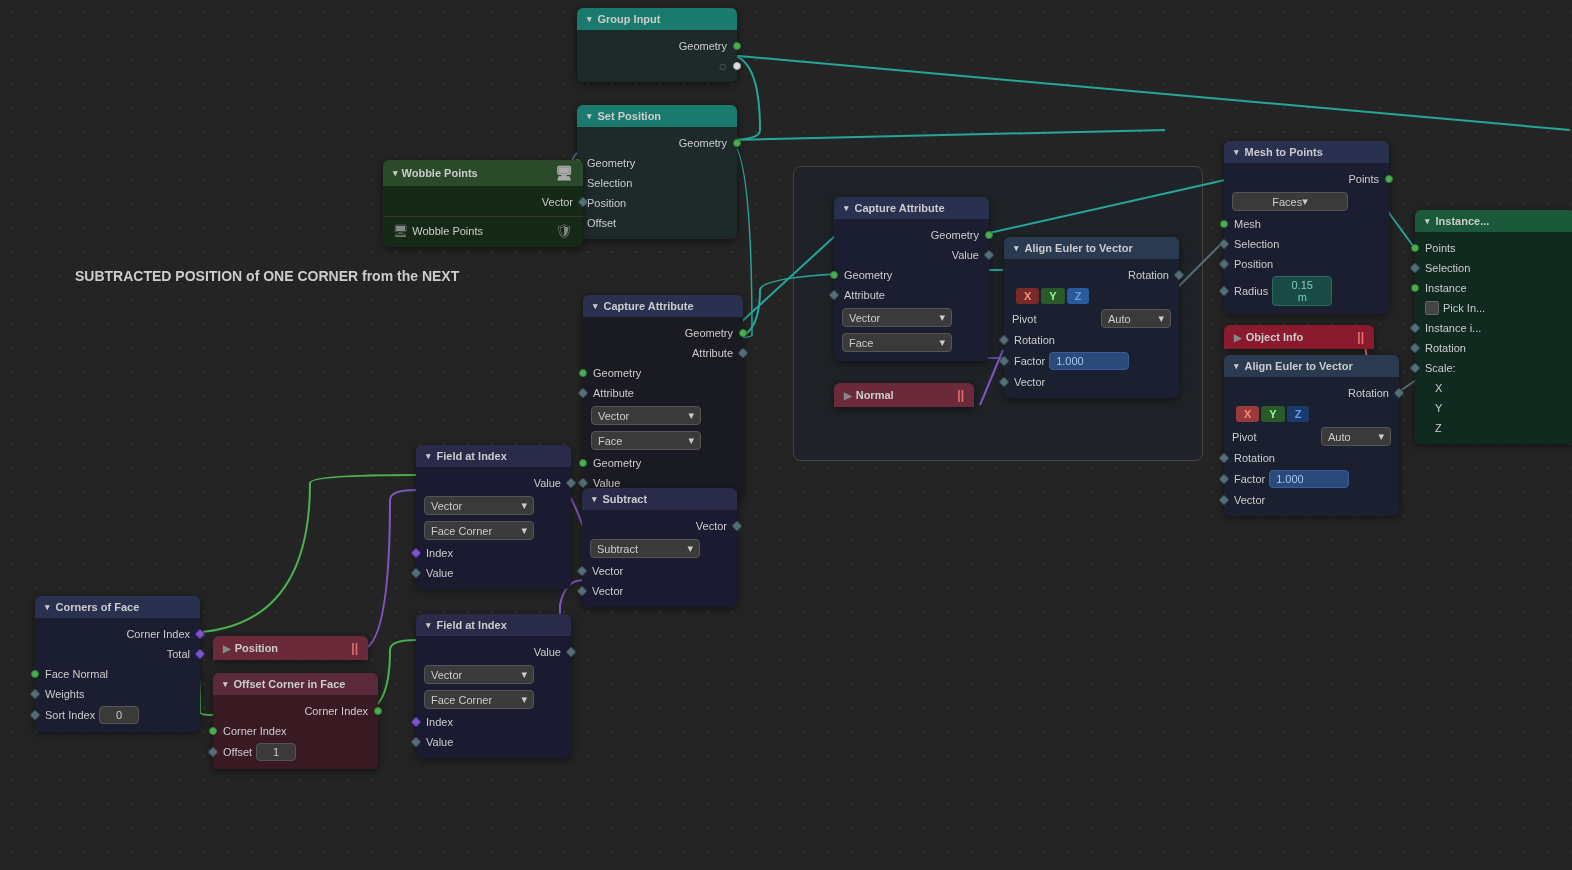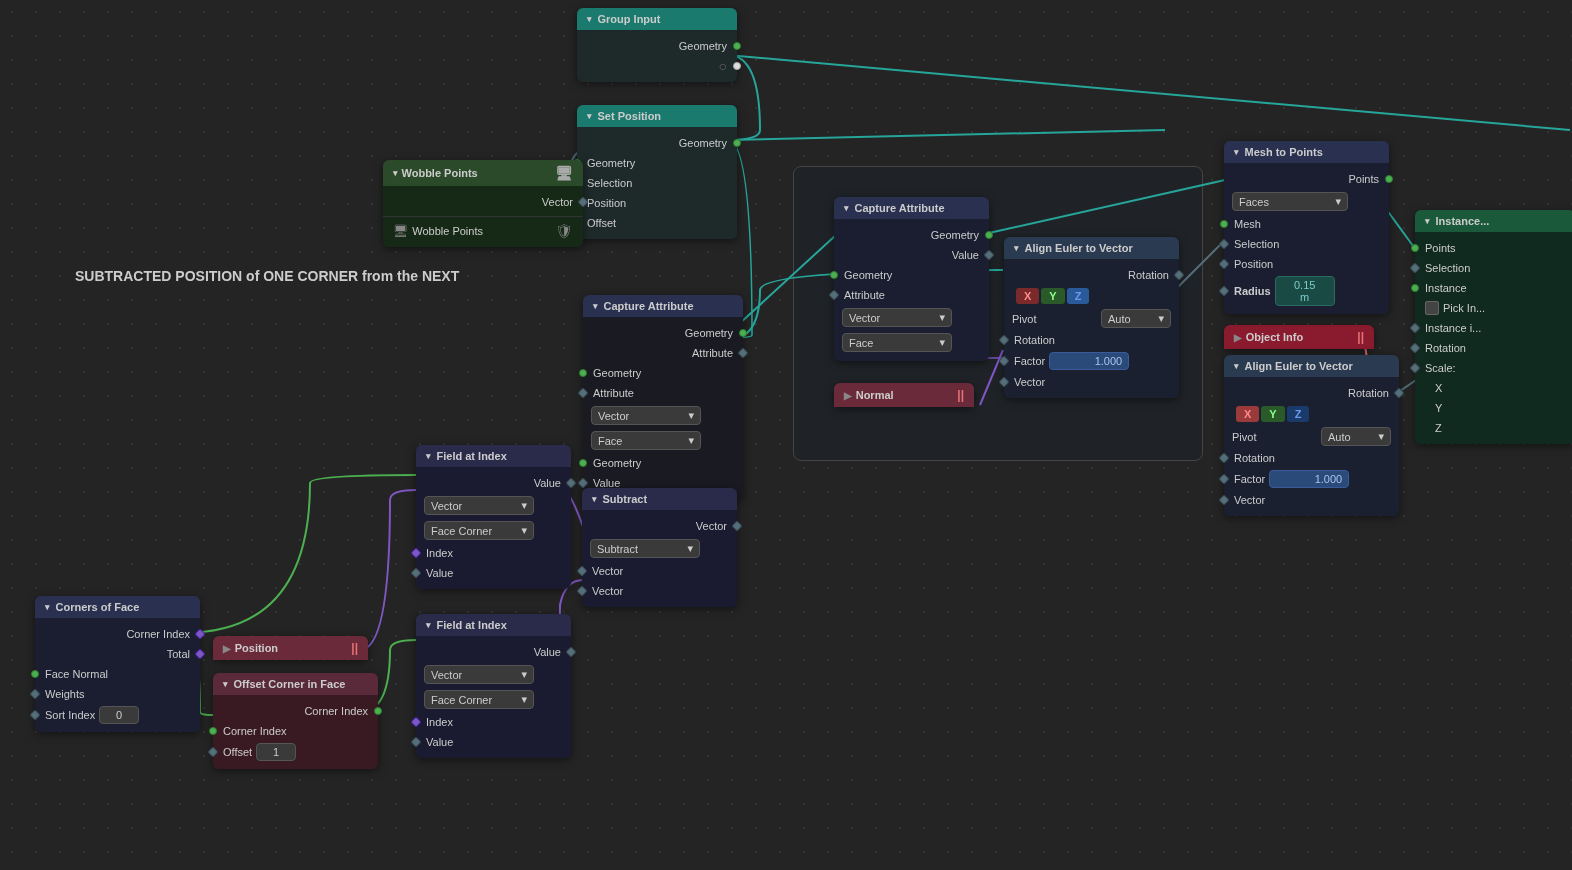--- a/index.html
+++ b/index.html
@@ -112,21 +112,21 @@
     }
 
     .factor-field {
       background: #2a4a7a;
       border: 1px solid #3a5a9a;
       border-radius: 4px;
       padding: 2px 6px;
       font-size: 11px;
       color: #aac4ee;
       width: 80px;
-      text-align: right;
+      text-align: left;
     }
 
     .factor-field-teal {
       background: #1a4a44;
       border: 1px solid #2a6a60;
       border-radius: 4px;
       padding: 2px 16px;
       font-size: 11px;
       color: #7accc8;
       width: 80px;
@@ -615,40 +615,40 @@
     <div class="node-header" style="background:#2a3050;">
       <span class="chevron">▾</span>
       <span>Mesh to Points</span>
     </div>
     <div class="node-body" style="background:#1a1e30;">
       <div class="node-row right">
         <span>Points</span>
         <div class="socket green right"></div>
       </div>
       <div class="node-row" style="padding:3px 8px;">
-        <div class="dropdown-field" style="width:116px;">
+        <div class="dropdown-field" style="width:116px;justify-content:center;">
           <span>Faces</span>
           <span>▾</span>
         </div>
       </div>
       <div class="node-row">
         <div class="socket green left"></div>
         <span>Mesh</span>
       </div>
       <div class="node-row">
         <div class="socket blue-gray diamond left"></div>
         <span>Selection</span>
       </div>
       <div class="node-row">
         <div class="socket blue-gray diamond left"></div>
         <span>Position</span>
       </div>
       <div class="node-row">
         <div class="socket blue-gray diamond left"></div>
-        <span style="margin-right:4px;font-weight:bold;">Radius</span>
+        <span style="margin-right:4px;">Radius</span>
         <div class="factor-field-teal" style="width:60px;">0.15 m</div>
       </div>
     </div>
   </div>
 
   <div class="node" style="left:1224px; top:325px; width:150px;">
     <div class="node-header" style="background:#8a1a2e; display:flex; justify-content:space-between;">
       <div style="display:flex;align-items:center;gap:4px;">
         <span class="arrow-right">▶</span>
         <span>Object Info</span>

